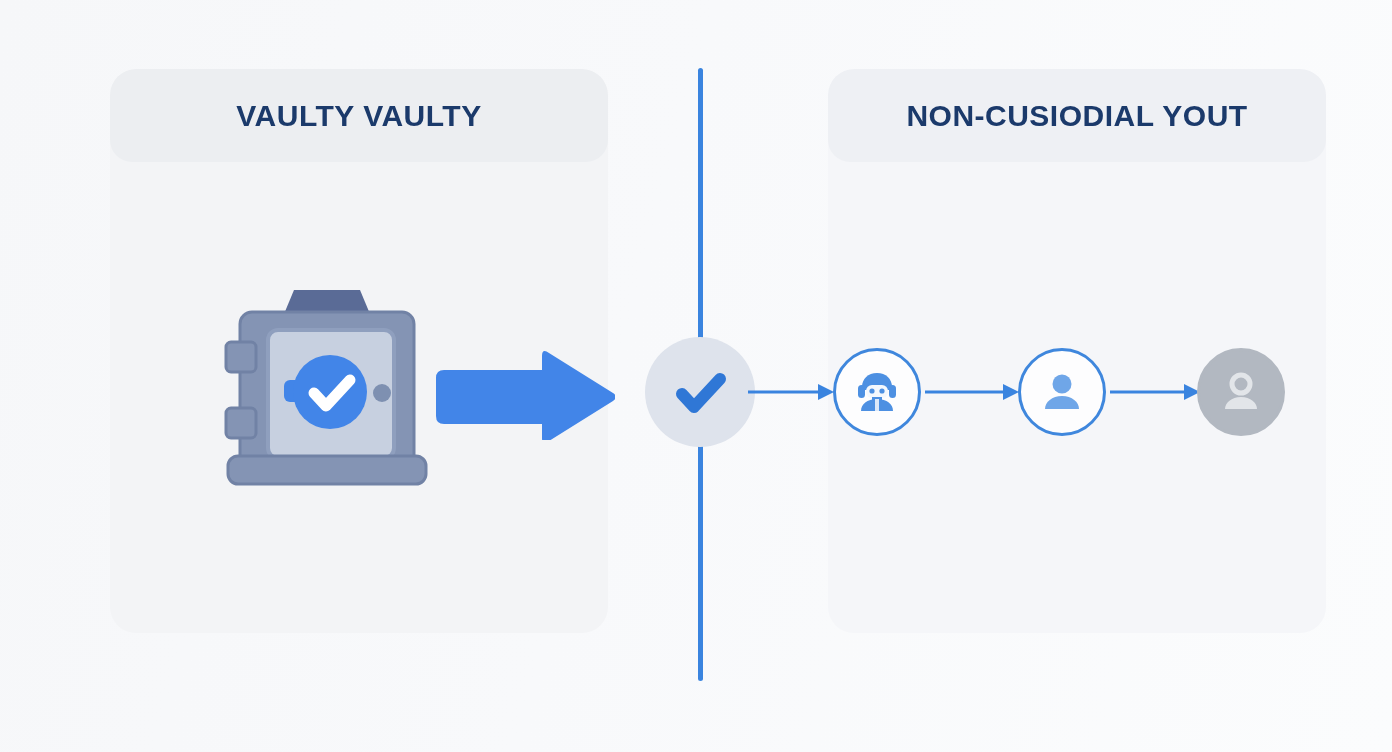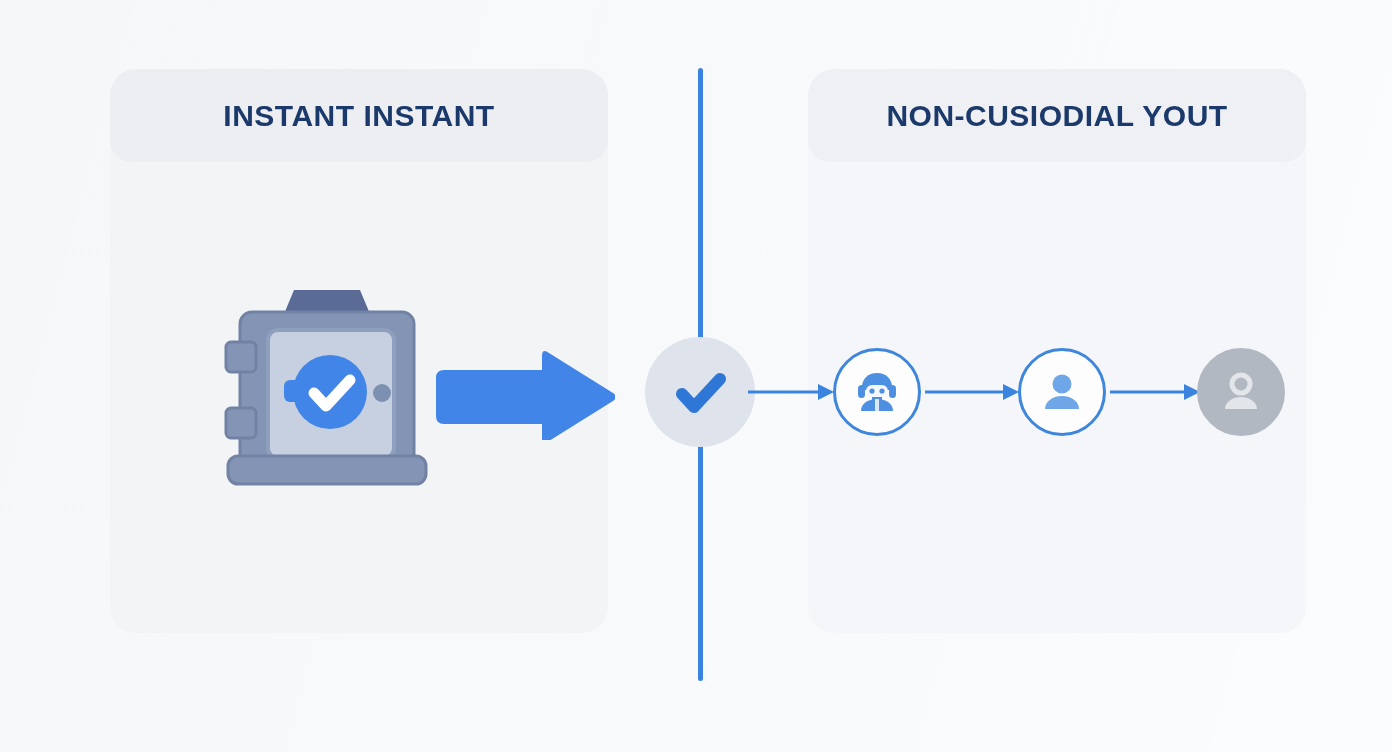--- a/index.html
+++ b/index.html
@@ -19,21 +19,21 @@
   .panel {
     position:absolute;
     border-radius:26px;
     overflow:hidden;
   }
   #panel-left {
     left:110px; top:69px; width:498px; height:564px;
     background:#f3f4f6;
   }
   #panel-right {
-    left:808px; top:69px; width:498px; height:564px;
+    left:828px; top:69px; width:498px; height:564px;
     background:#f5f6f9;
   }
   .panel-header {
     position:absolute; left:0; top:0; width:100%; height:93px;
     display:flex; align-items:center; justify-content:center;
     border-radius:26px 26px 22px 22px;
   }
   #panel-left .panel-header  { background:#eceef1; }
   #panel-right .panel-header { background:#eef0f4; }
   .panel-title {
@@ -107,21 +107,21 @@
   #conn-1 { left:925px; top:380px; width:96px; }
   #conn-2 { left:1110px; top:380px; width:92px; }
 </style>
 </head>
 <body>
 
 <div id="stage">
 
   <div class="panel" id="panel-left">
     <div class="panel-header">
-      <div class="panel-title">INSTANT INSTANT</div>
+      <div class="panel-title">VAULTY VAULTY</div>
     </div>
   </div>
 
   <div id="vault">
     <svg width="210" height="210" viewBox="0 0 210 210" xmlns="http://www.w3.org/2000/svg">
 
       <path d="M72 10 h66 l10 24 h-86 z" fill="#5a6b96"></path>
 
       <rect x="18" y="32" width="174" height="160" rx="12" fill="#8494b4"></rect>
       <rect x="18" y="32" width="174" height="160" rx="12" fill="none" stroke="#7182a5" stroke-width="3"></rect>

